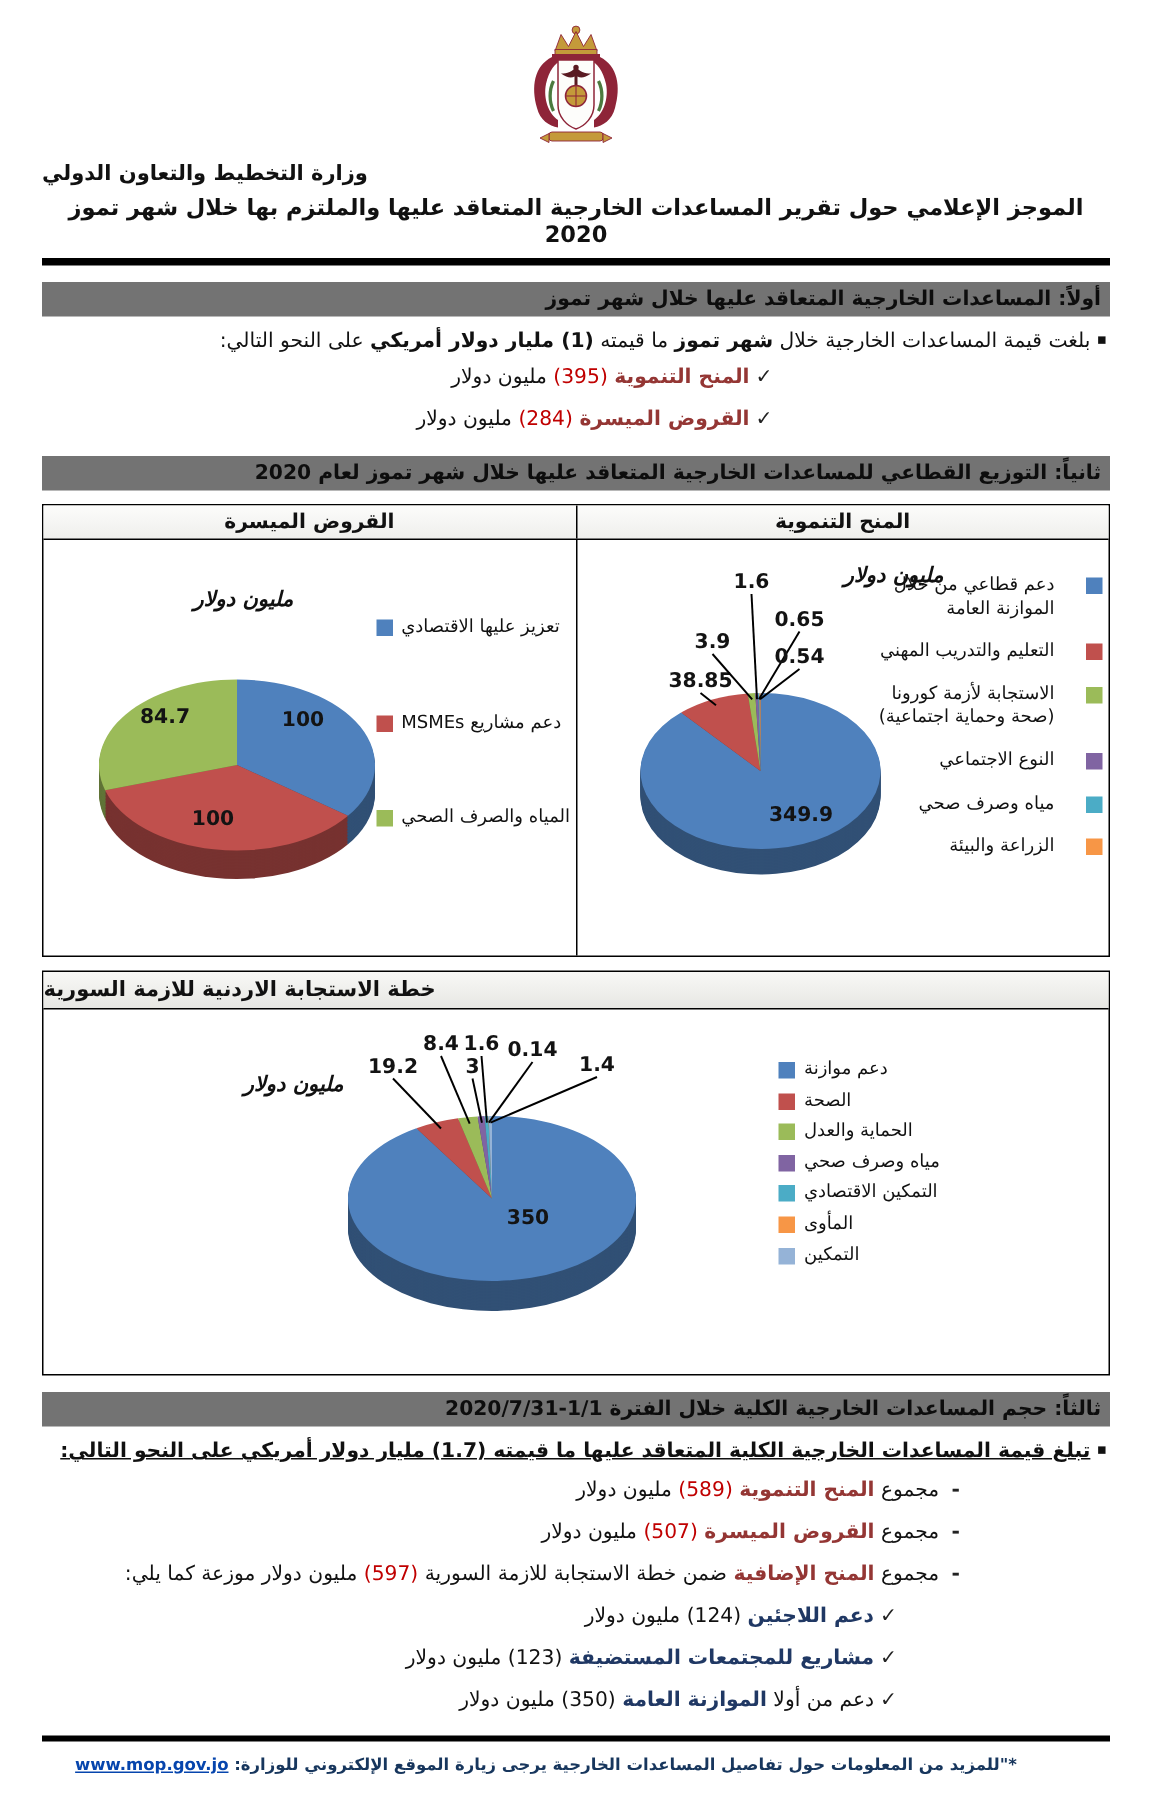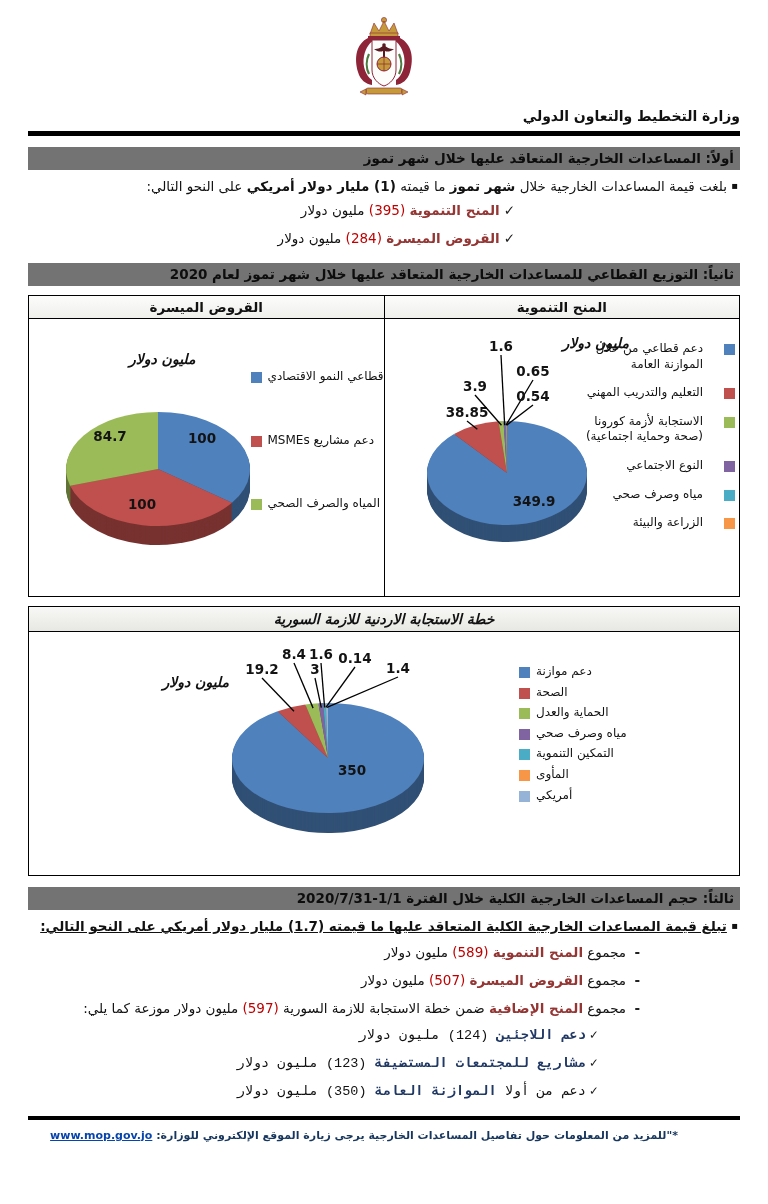--- a/index.html
+++ b/index.html
@@ -6,21 +6,21 @@
   html,body { background:#ffffff; }
   body {
     width:768px; height:1204px; overflow:hidden;
     font-family:"DejaVu Sans", sans-serif;
     color:#111; direction:rtl;
   }
   .page { padding:14px 28px 0 28px; position:relative; }
 
   
   .emblem-wrap { text-align:center; }
-  .ministry { text-align:right; font-weight:bold; font-size:14px; margin-top:2px; }
+  .ministry { text-align:left; font-weight:bold; font-size:14px; margin-top:2px; }
   .doc-title { text-align:center; font-weight:bold; font-size:15px; margin-top:5px; }
   .thick-thin { margin-top:7px; border-top:4px solid #000; border-bottom:1px solid #000; height:3px; }
 
   
   .secbar {
     background:#737373; font-weight:bold; font-size:13.5px;
     padding:3px 6px 4px 6px; margin-top:11px; color:#0d0d0d;
   }
 
   
@@ -29,35 +29,35 @@
   .b { font-weight:bold; }
   .ul { text-decoration:underline; }
   .maroon { color:#943634; font-weight:bold; }
   .rednum { color:#C00000; }
   .navy { color:#203864; font-weight:bold; }
   .list { font-size:13.5px; }
   .list .row { line-height:28px; }
   .chk { color:#222; font-weight:bold; margin-left:4px; }
   .sec1-list { padding-right:225px; margin-top:0; }
   .dash-list { padding-right:100px; margin-top:4px; }
-  .sub-list  { padding-right:142px;font-family:Liberation Mono, monospace; }
+  .sub-list  { padding-right:142px; }
 
   
   .box { border:1.6px solid #000; margin-top:9px; }
   .tbl-head { display:flex; border-bottom:1px solid #000; background:linear-gradient(#fcfcfb,#efefec); }
   .tbl-head .cell {
     flex:1; text-align:center; font-weight:bold; font-size:13.5px; padding:3px 0;
   }
   .tbl-head .cell + .cell { border-right:1px solid #000; }
   .tbl-body { display:flex; }
   .tbl-body .ccell { flex:1; position:relative; height:277px; }
   .tbl-body .ccell + .ccell { border-right:1px solid #000; }
   .box2-title {
-    text-align:center; font-weight:bold; font-size:14px; padding:4px 0;
-    background:linear-gradient(#f8f8f6,#e7e7e3); border-bottom:1px solid #000;font-style:italic;
+    text-align:left; font-weight:bold; font-size:14px; padding:4px 0;
+    background:linear-gradient(#f8f8f6,#e7e7e3); border-bottom:1px solid #000;
   }
   .box2-body { position:relative; height:243px; }
 
   .pie-svg { position:absolute; }
   .unit-label { position:absolute; font-weight:bold; font-style:italic; font-size:14px; white-space:nowrap; }
 
   .legend { position:absolute; display:flex; flex-direction:column; }
   .legend .lrow { display:flex; align-items:flex-start; }
   .legend .sw { width:11px; height:11px; flex:0 0 11px; margin-top:3px; }
   .legend .ltxt { font-size:12px; line-height:1.3; }
@@ -113,20 +113,21 @@
       <path d="M57 40 C60 46 60 54 57 60" stroke="#4c7a3f" stroke-width="2.2" fill="none"></path>
 
       <g fill="#c49a3a" stroke="#8e2438" stroke-width="0.6">
         <rect x="24" y="74" width="36" height="6" rx="2"></rect>
         <path d="M24 75 L18 78 L24 81 Z"></path>
         <path d="M60 75 L66 78 L60 81 Z"></path>
       </g>
     </svg>
   </div>
   <div class="ministry">وزارة التخطيط والتعاون الدولي</div>
+  <div class="doc-title">الموجز الإعلامي حول تقرير المساعدات الخارجية المتعاقد عليها والملتزم بها خلال شهر تموز 2020</div>
   <div class="thick-thin"></div>
 
   <div class="secbar">أولاً: المساعدات الخارجية المتعاقد عليها خلال شهر تموز</div>
   <div class="intro">
     <span class="sq">▪</span>
     <span>بلغت قيمة المساعدات الخارجية خلال </span><span class="b">شهر تموز</span><span> ما قيمته </span><span class="b">(1) مليار دولار أمريكي</span><span> على النحو التالي:</span>
   </div>
   <div class="list sec1-list">
     <div class="row"><span class="chk">✓</span><span></span><span class="maroon">المنح التنموية</span> <span class="rednum">(395)</span><span> مليون دولار</span></div>
     <div class="row"><span class="chk">✓</span><span></span><span class="maroon">القروض الميسرة</span> <span class="rednum">(284)</span><span> مليون دولار</span></div>
@@ -355,21 +356,21 @@
             <path d="M 127 122 L 127 65 A 92 57 0 0 1 201.0036139431853 155.86401518990812 Z" fill="#4F81BD"></path>
             <path d="M 127 122 L 201.0036139431853 155.86401518990812 A 92 57 0 0 1 39.06808748490796 138.76240263921656 Z" fill="#C0504D"></path>
             <path d="M 127 122 L 39.06808748490796 138.76240263921656 A 92 57 0 0 1 126.99999999999999 65 Z" fill="#9BBB59"></path>
             <text x="171" y="96" text-anchor="middle" font-size="13.5" font-weight="bold" fill="#131313" font-family="&quot;DejaVu Sans&quot;, sans-serif">100</text>
             <text x="111" y="162" text-anchor="middle" font-size="13.5" font-weight="bold" fill="#131313" font-family="&quot;DejaVu Sans&quot;, sans-serif">100</text>
             <text x="79" y="94" text-anchor="middle" font-size="13.5" font-weight="bold" fill="#131313" font-family="&quot;DejaVu Sans&quot;, sans-serif">84.7</text>
           </svg>
         <div class="legend left-marker loans">
           <div class="lrow">
               <span class="sw" style="background-color: rgb(79, 129, 189);"></span>
-              <span class="ltxt">قطاعي النمو الاقتصادي</span>
+              <span class="ltxt">تعزيز عليها الاقتصادي</span>
             </div>
           <div class="lrow">
               <span class="sw" style="background-color: rgb(192, 80, 77);"></span>
               <span class="ltxt">دعم مشاريع MSMEs</span>
             </div>
           <div class="lrow">
               <span class="sw" style="background-color: rgb(155, 187, 89);"></span>
               <span class="ltxt">المياه والصرف الصحي</span>
             </div>
         </div>
@@ -555,29 +556,29 @@
         <div class="lrow">
             <span class="sw" style="background-color: rgb(155, 187, 89);"></span>
             <span class="ltxt">الحماية والعدل</span>
           </div>
         <div class="lrow">
             <span class="sw" style="background-color: rgb(128, 100, 162);"></span>
             <span class="ltxt">مياه وصرف صحي</span>
           </div>
         <div class="lrow">
             <span class="sw" style="background-color: rgb(75, 172, 198);"></span>
-            <span class="ltxt">التمكين التنموية</span>
+            <span class="ltxt">التمكين الاقتصادي</span>
           </div>
         <div class="lrow">
             <span class="sw" style="background-color: rgb(247, 150, 70);"></span>
             <span class="ltxt">المأوى</span>
           </div>
         <div class="lrow">
             <span class="sw" style="background-color: rgb(149, 179, 215);"></span>
-            <span class="ltxt">أمريكي</span>
+            <span class="ltxt">التمكين</span>
           </div>
       </div>
     </div>
   </div>
 
   <div class="secbar"><span>ثالثاً: حجم المساعدات الخارجية الكلية خلال الفترة </span><span dir="ltr">2020/7/31-1/1</span></div>
   <div class="intro">
     <span class="sq">▪</span>
     <span class="b ul">تبلغ قيمة المساعدات الخارجية الكلية المتعاقد عليها ما قيمته (1.7) مليار دولار أمريكي على النحو التالي:</span>
   </div>

